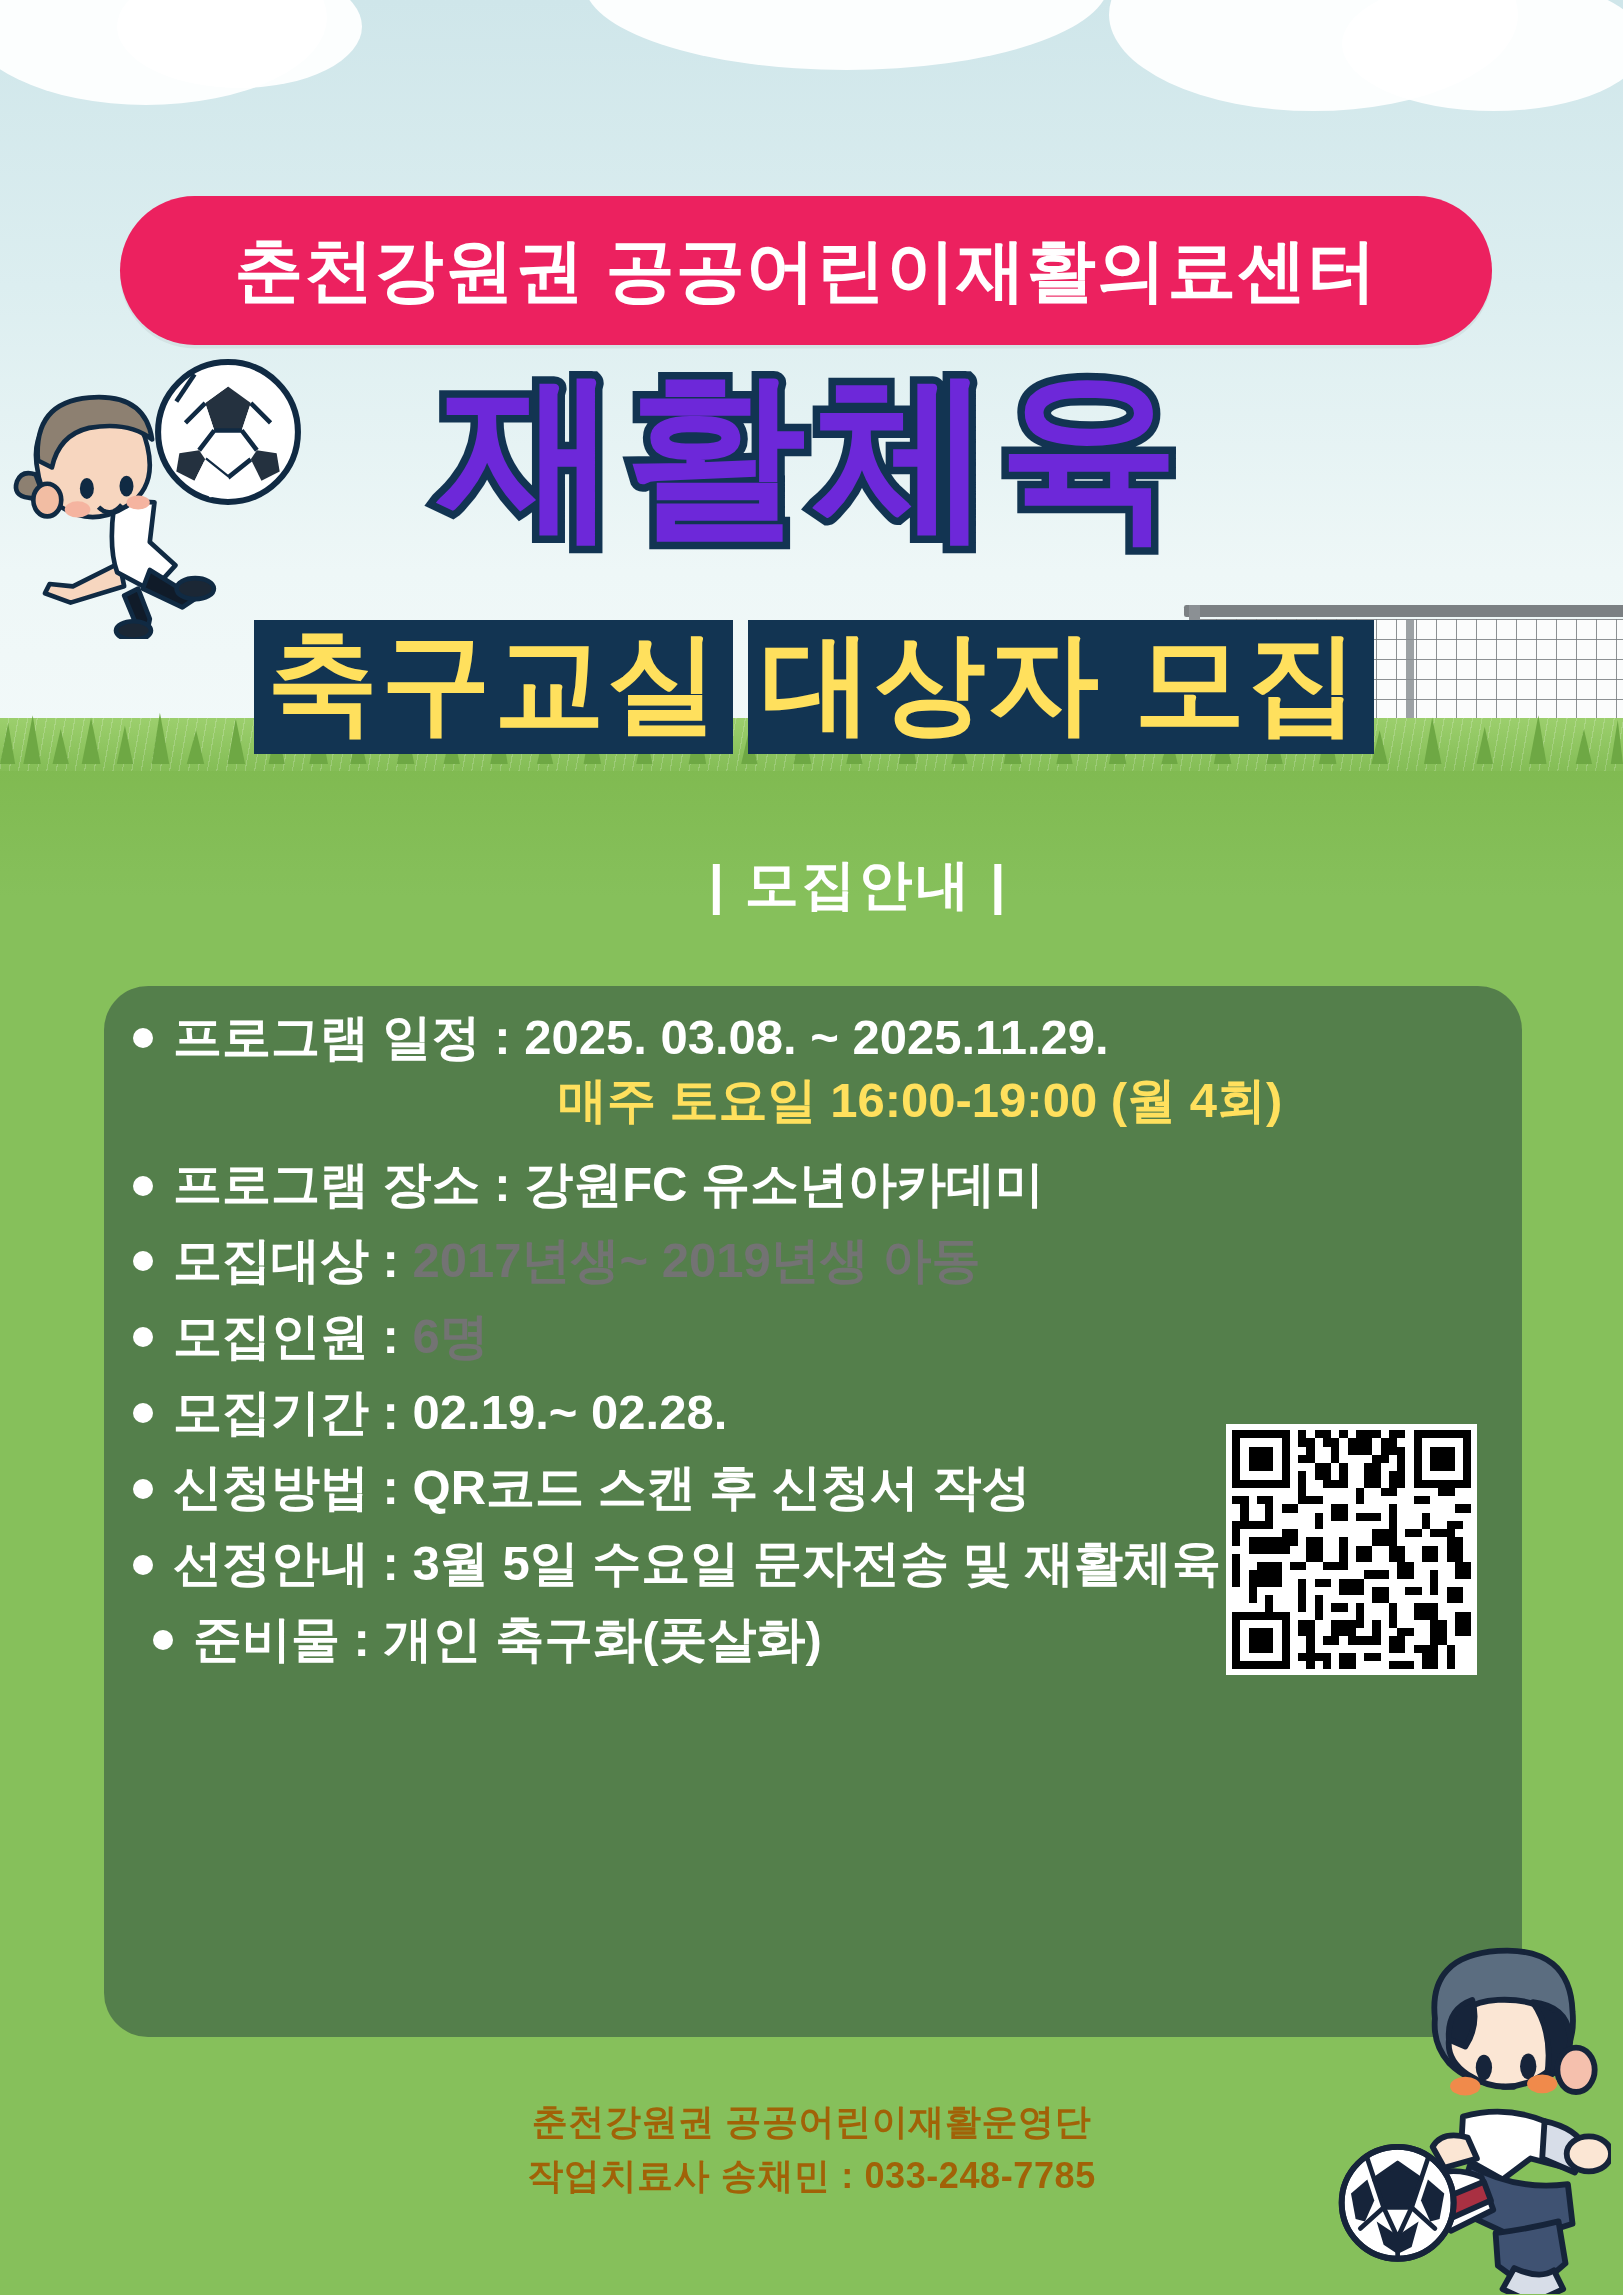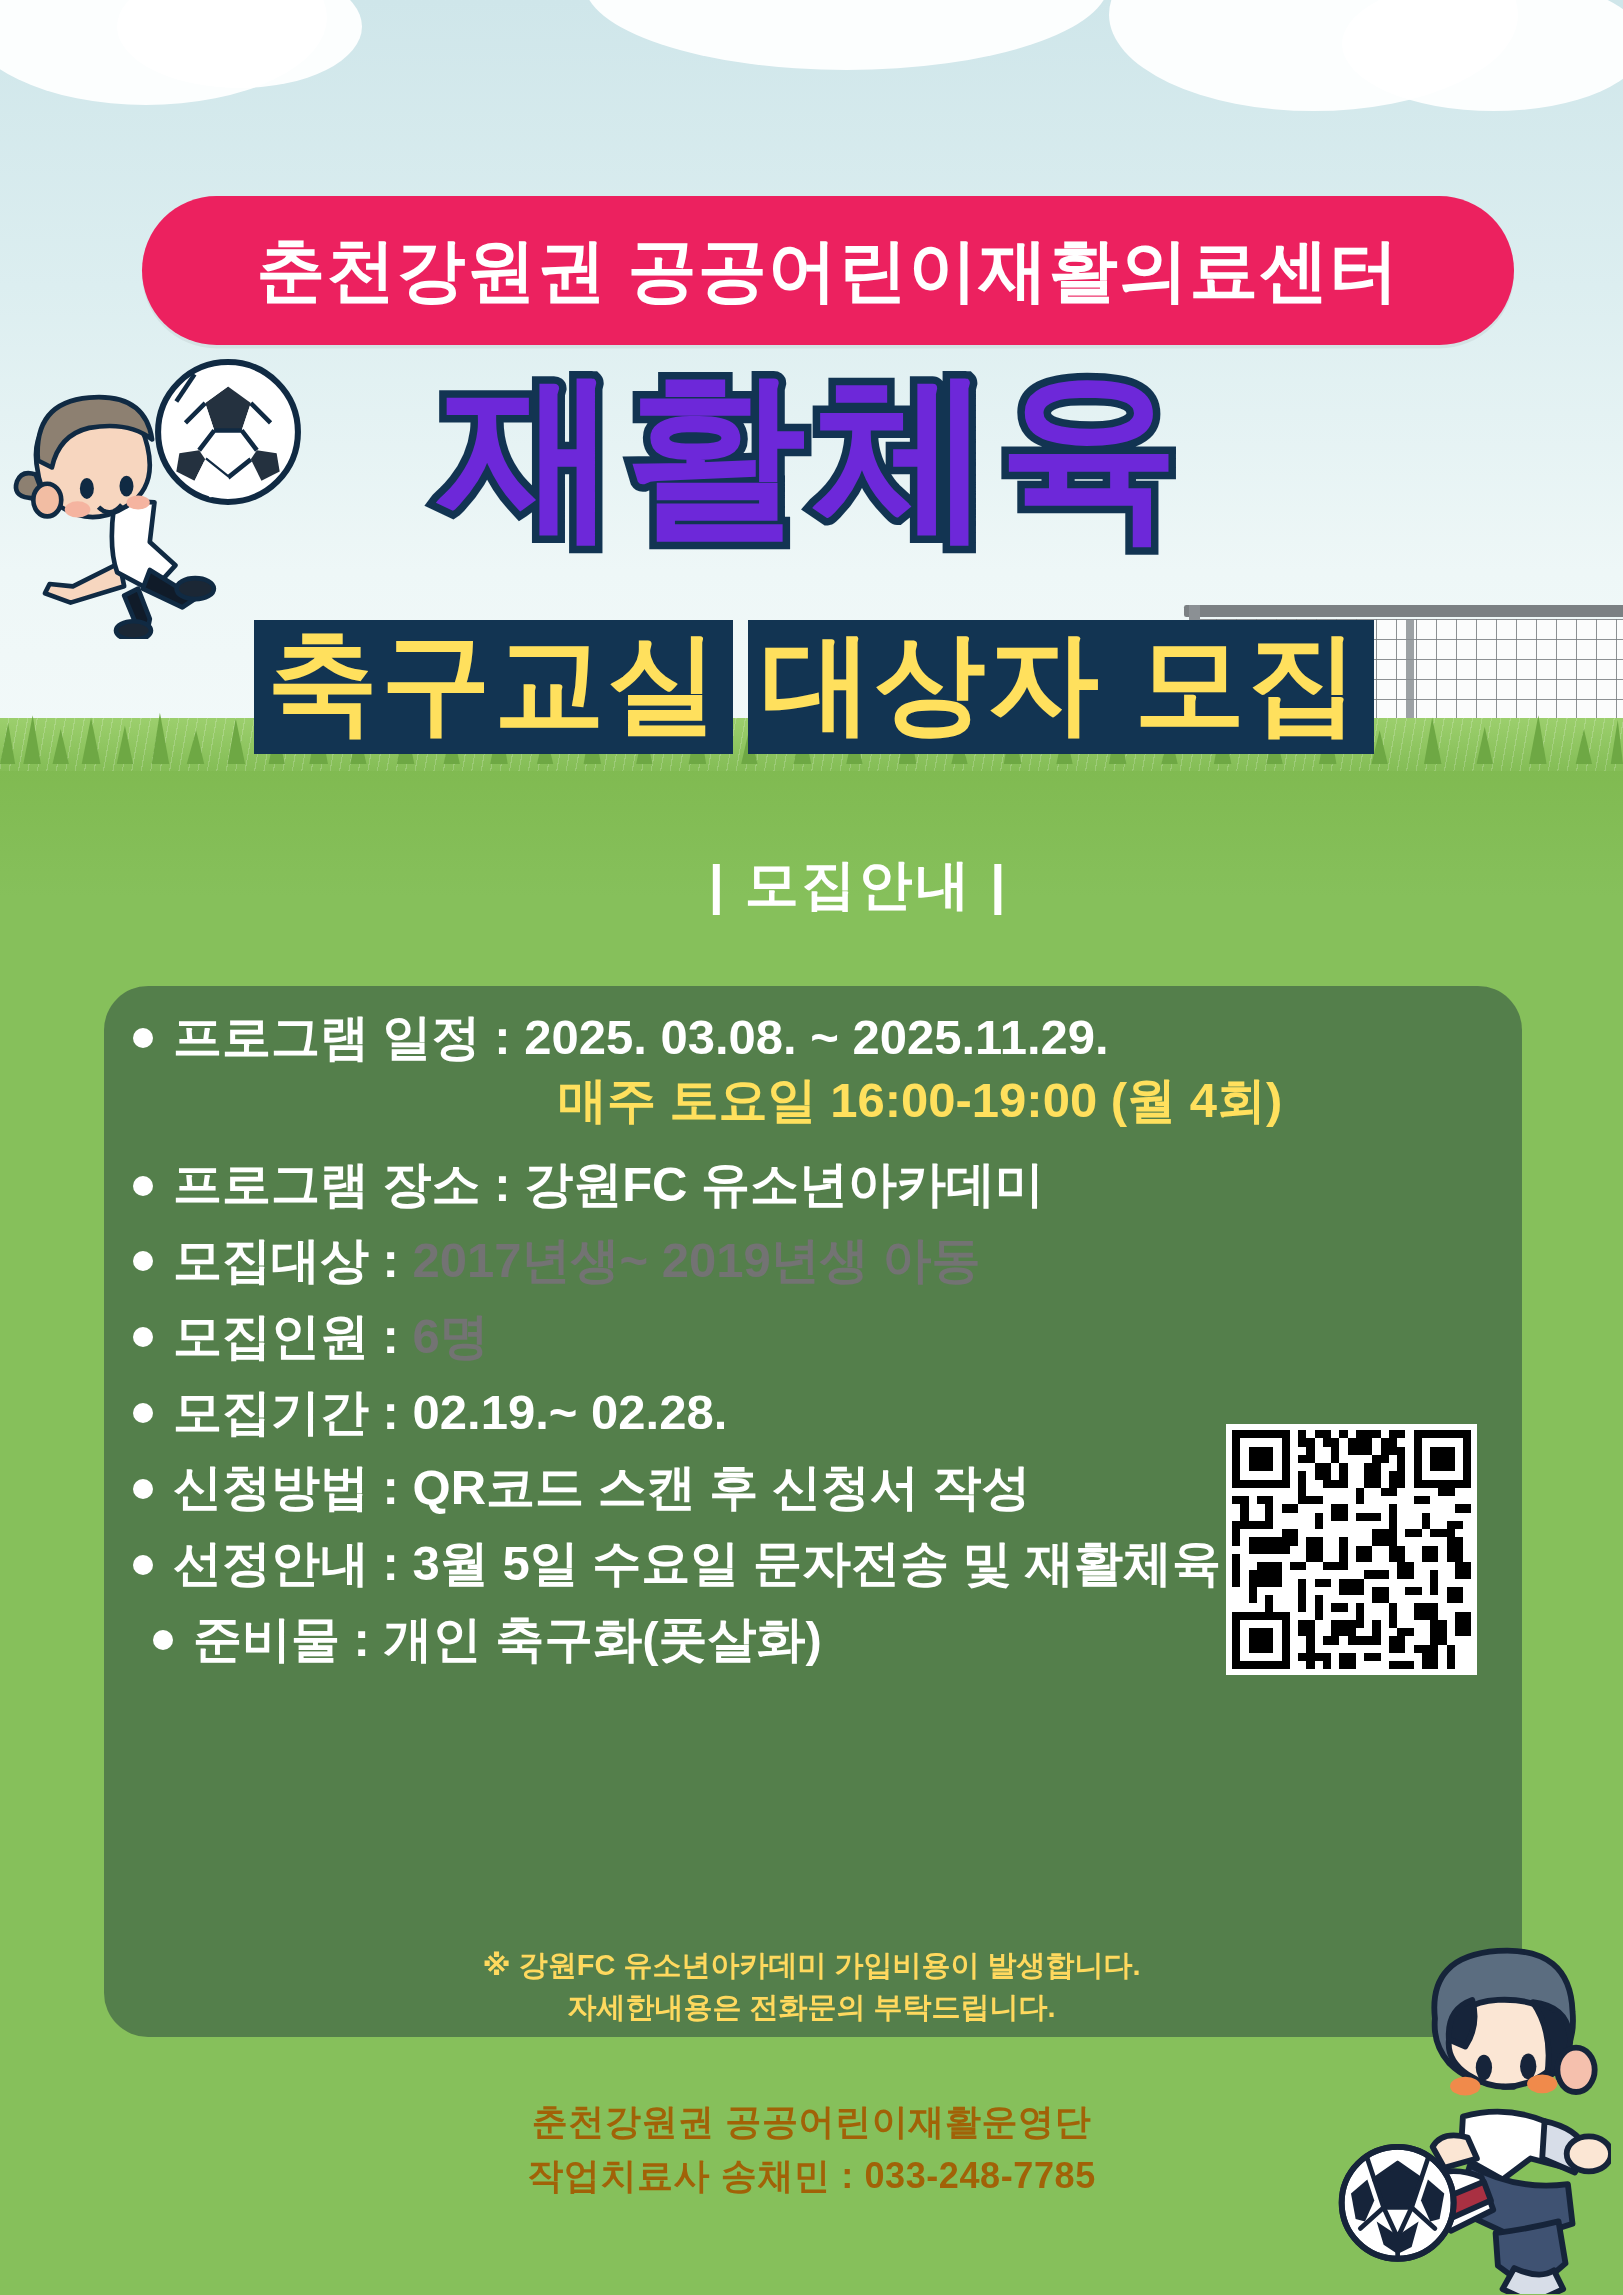--- a/index.html
+++ b/index.html
@@ -59,21 +59,21 @@
   }
   .goal .post{
     position:absolute;left:28px;top:21px;width:10.5px;height:245px;background:#8b9094;
   }
   .goal .post2{
     position:absolute;left:245px;top:35px;width:8.2px;height:233px;background:#8b9094;opacity:.85;
   }
 
   
   .pink-pill{
-    position:absolute;left:142px;top:196px;width:1372px;height:149px;
+    position:absolute;left:120px;top:196px;width:1372px;height:149px;
     background:#ec215f;border-radius:76px;
     display:flex;align-items:center;justify-content:center;
     box-shadow:0 3.5px 0 rgba(0,0,0,.05);
   }
   .pink-pill .txt{
     color:#ffffff;font-size:69px;font-weight:bold;letter-spacing:1.2px;
     white-space:nowrap;
     font-family:"Liberation Sans","DejaVu Sans",sans-serif;
   }
 
@@ -435,24 +435,20 @@
         <rect x="8" y="27" width="4" height="1"></rect>
           <rect x="13" y="27" width="2" height="2"></rect>
         <rect x="16" y="27" width="2" height="1"></rect>
           <rect x="19" y="28" width="3" height="1"></rect>
         <rect x="23" y="27" width="2" height="2"></rect>
           <rect x="11" y="28" width="1" height="1"></rect>
       </g>
     </svg>
   </div>
 
-  <div class="notes">
-    <div>※ 강원FC 유소년아카데미 가입비용이 발생합니다.</div>
-    <div>자세한내용은 전화문의 부탁드립니다.</div>
-  </div>
 
   <div class="footer">
     <div>춘천강원권 공공어린이재활운영단</div>
     <div>작업치료사 송채민 : 033-248-7785</div>
   </div>
 
   <svg class="mascot-bottom" viewBox="0 0 235 310">
     <g stroke="#16243a" stroke-width="5" stroke-linejoin="round" stroke-linecap="round">
       <path d="M84,74 q-6,-54 54,-58 q62,-4 64,52 q4,42 -34,56 q-44,16 -72,-12 q-14,-16 -12,-38 Z" fill="#5b6d80"></path>
       <path d="M96,92 q4,-32 42,-34 q44,-2 54,26 q6,22 -12,36 q-34,24 -68,2 q-18,-12 -16,-30 Z" fill="#fbe6d4"></path>

